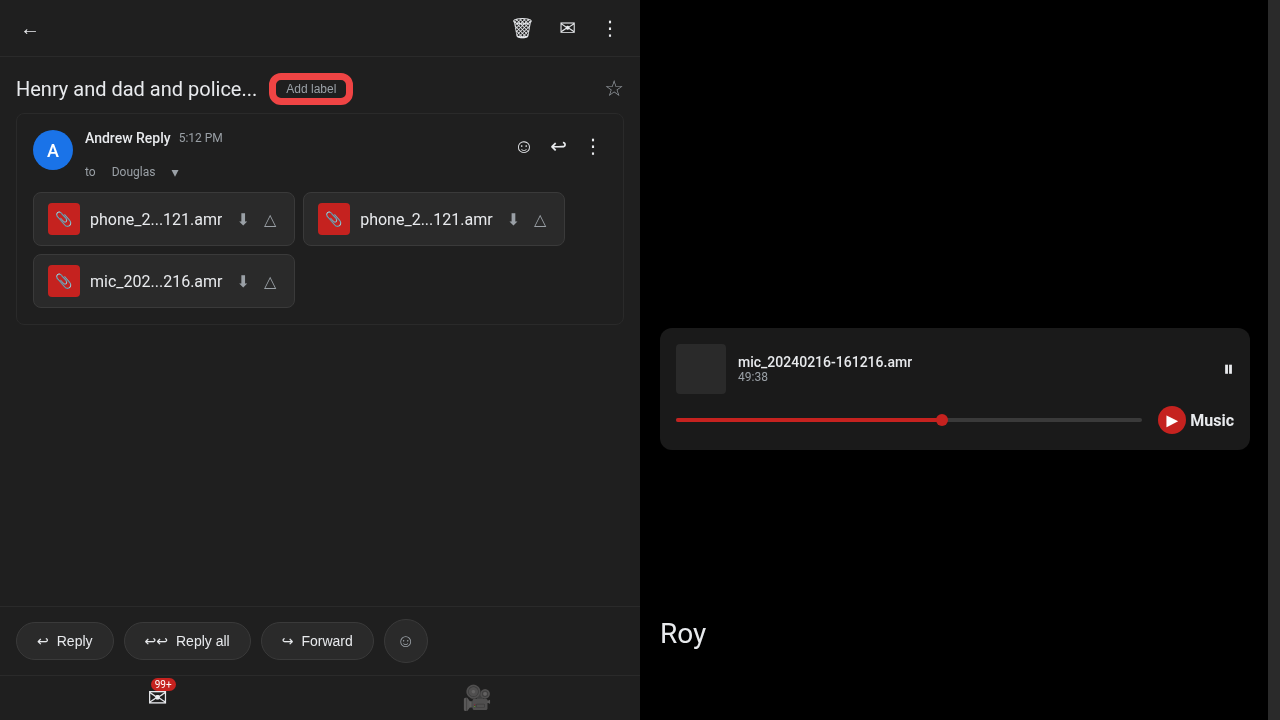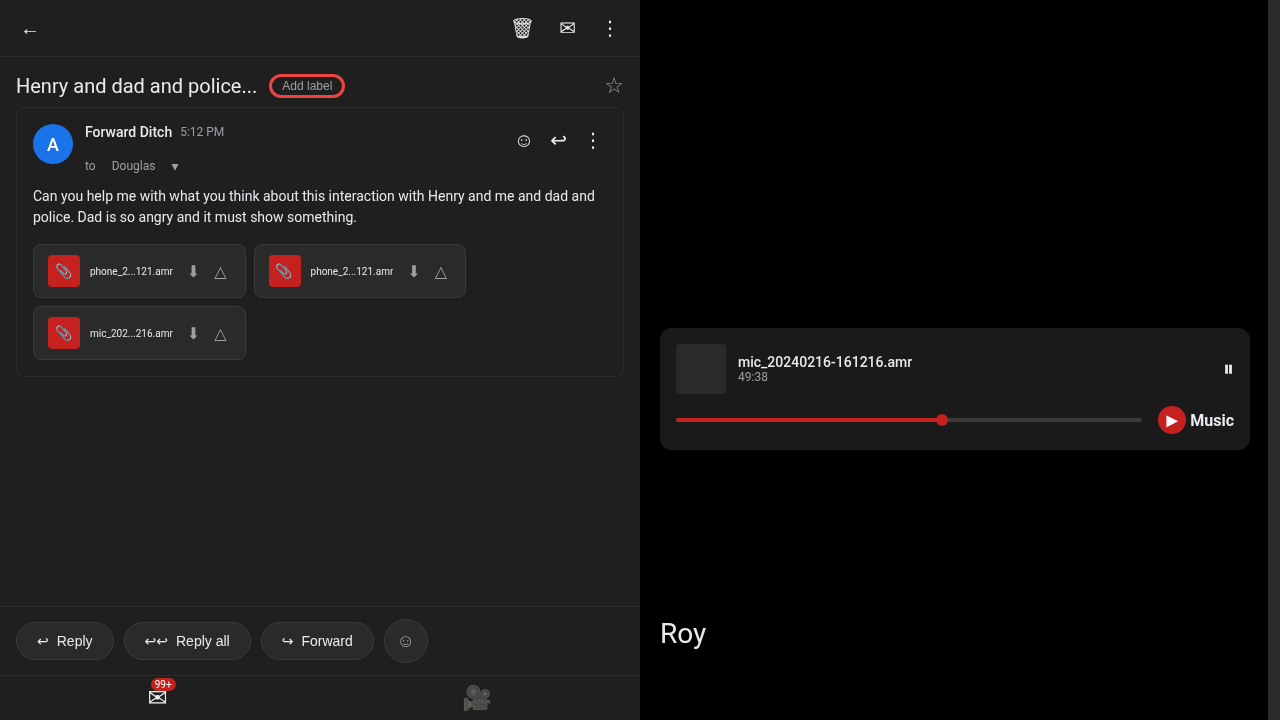--- a/index.html
+++ b/index.html
@@ -67,21 +67,21 @@
       align-items: center;
       gap: 12px;
     }
     .subject-title {
       color: #e8eaed;
       font-size: 20px;
       font-weight: 400;
     }
     .add-label-btn {
       background: none;
-      border: 3px solid #ef4444;
+      border: 7px solid #ef4444;
       color: #9aa0a6;
       font-size: 12px;
       padding: 2px 10px;
       border-radius: 12px;
       cursor: pointer;
     }
     .star-btn {
       background: none;
       border: none;
       color: #9aa0a6;
@@ -199,21 +199,21 @@
       display: flex;
       align-items: center;
       justify-content: center;
       color: #fff;
       font-size: 14px;
       font-weight: bold;
       flex-shrink: 0;
     }
     .attachment-name {
       color: #e8eaed;
-      font-size: 10px;
+      font-size: 16px;
       flex: 1;
       overflow: hidden;
       text-overflow: ellipsis;
       white-space: nowrap;
     }
     .attachment-actions {
       display: flex;
       gap: 6px;
       align-items: center;
     }
@@ -445,38 +445,37 @@
     <button class="star-btn">☆</button>
   </div>
 
   <div class="email-content">
     <div class="email-message">
       <div class="email-header">
         <div class="email-header-left">
           <div class="avatar">A</div>
           <div class="sender-info">
             <div class="sender-row">
-              <span class="sender-name">Forward Ditch</span>
+              <span class="sender-name">Andrew Reply</span>
               <span class="send-time">5:12 PM</span>
             </div>
             <div class="recipient-row">
               <span class="recipient-text">to</span>
               <span class="recipient-text">Douglas</span>
               <span class="dropdown-icon">▾</span>
             </div>
           </div>
         </div>
         <div class="email-actions">
           <button class="icon-btn">☺</button>
           <button class="icon-btn">↩</button>
           <button class="icon-btn">⋮</button>
         </div>
       </div>
 
-      <div class="email-body">Can you help me with what you think about this interaction with Henry and me and dad and police. Dad is so angry and it must show something.</div>
 
       <div class="attachments">
         <div class="attachment-card">
           <div class="attachment-icon">📎</div>
           <span class="attachment-name">phone_2...121.amr</span>
           <div class="attachment-actions">
             <button class="icon-btn">⬇</button>
             <button class="icon-btn">△</button>
           </div>
         </div>

